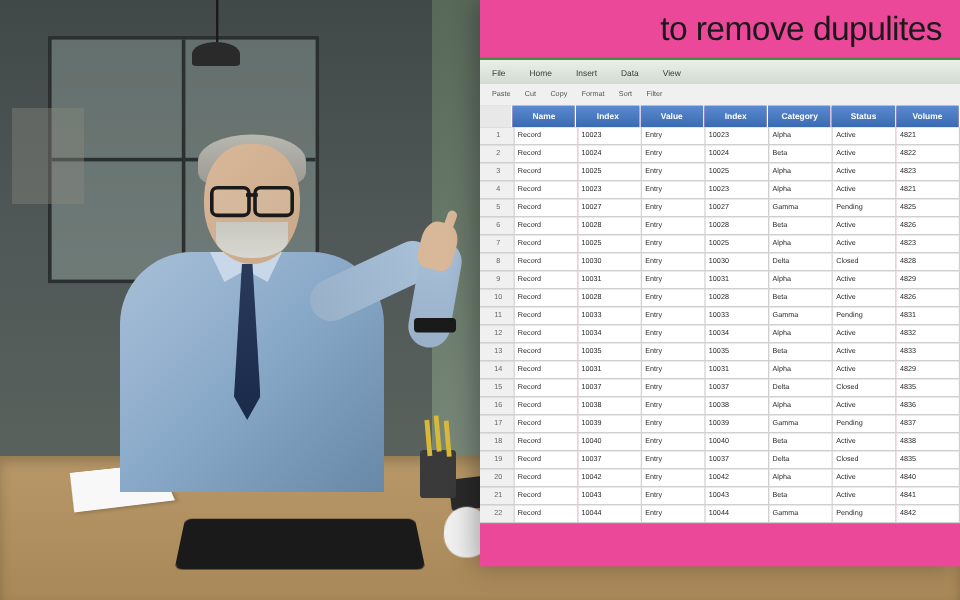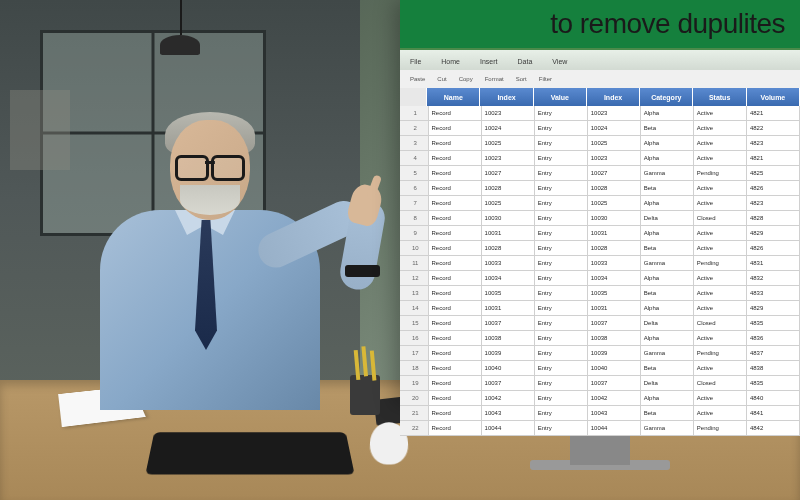--- a/index.html
+++ b/index.html
@@ -268,22 +268,22 @@
     height: 30px;
     background: #d8b838;
     box-shadow: 8px -3px 0 #d8b838, 16px 2px 0 #d8b838;
     transform: rotate(-5deg);
   }
   .monitor {
     position: absolute;
     right: 0;
     top: 0;
     width: 400px;
-    height: 404px;
-    background: #15803d;
+    height: 472px;
+    background: #ec4899;
     box-shadow: -5px 0 20px rgba(0,0,0,0.3);
   }
   .monitor-stand {
     position: absolute;
     right: 170px;
     bottom: 35px;
     width: 60px;
     height: 30px;
     background: #888;
   }

